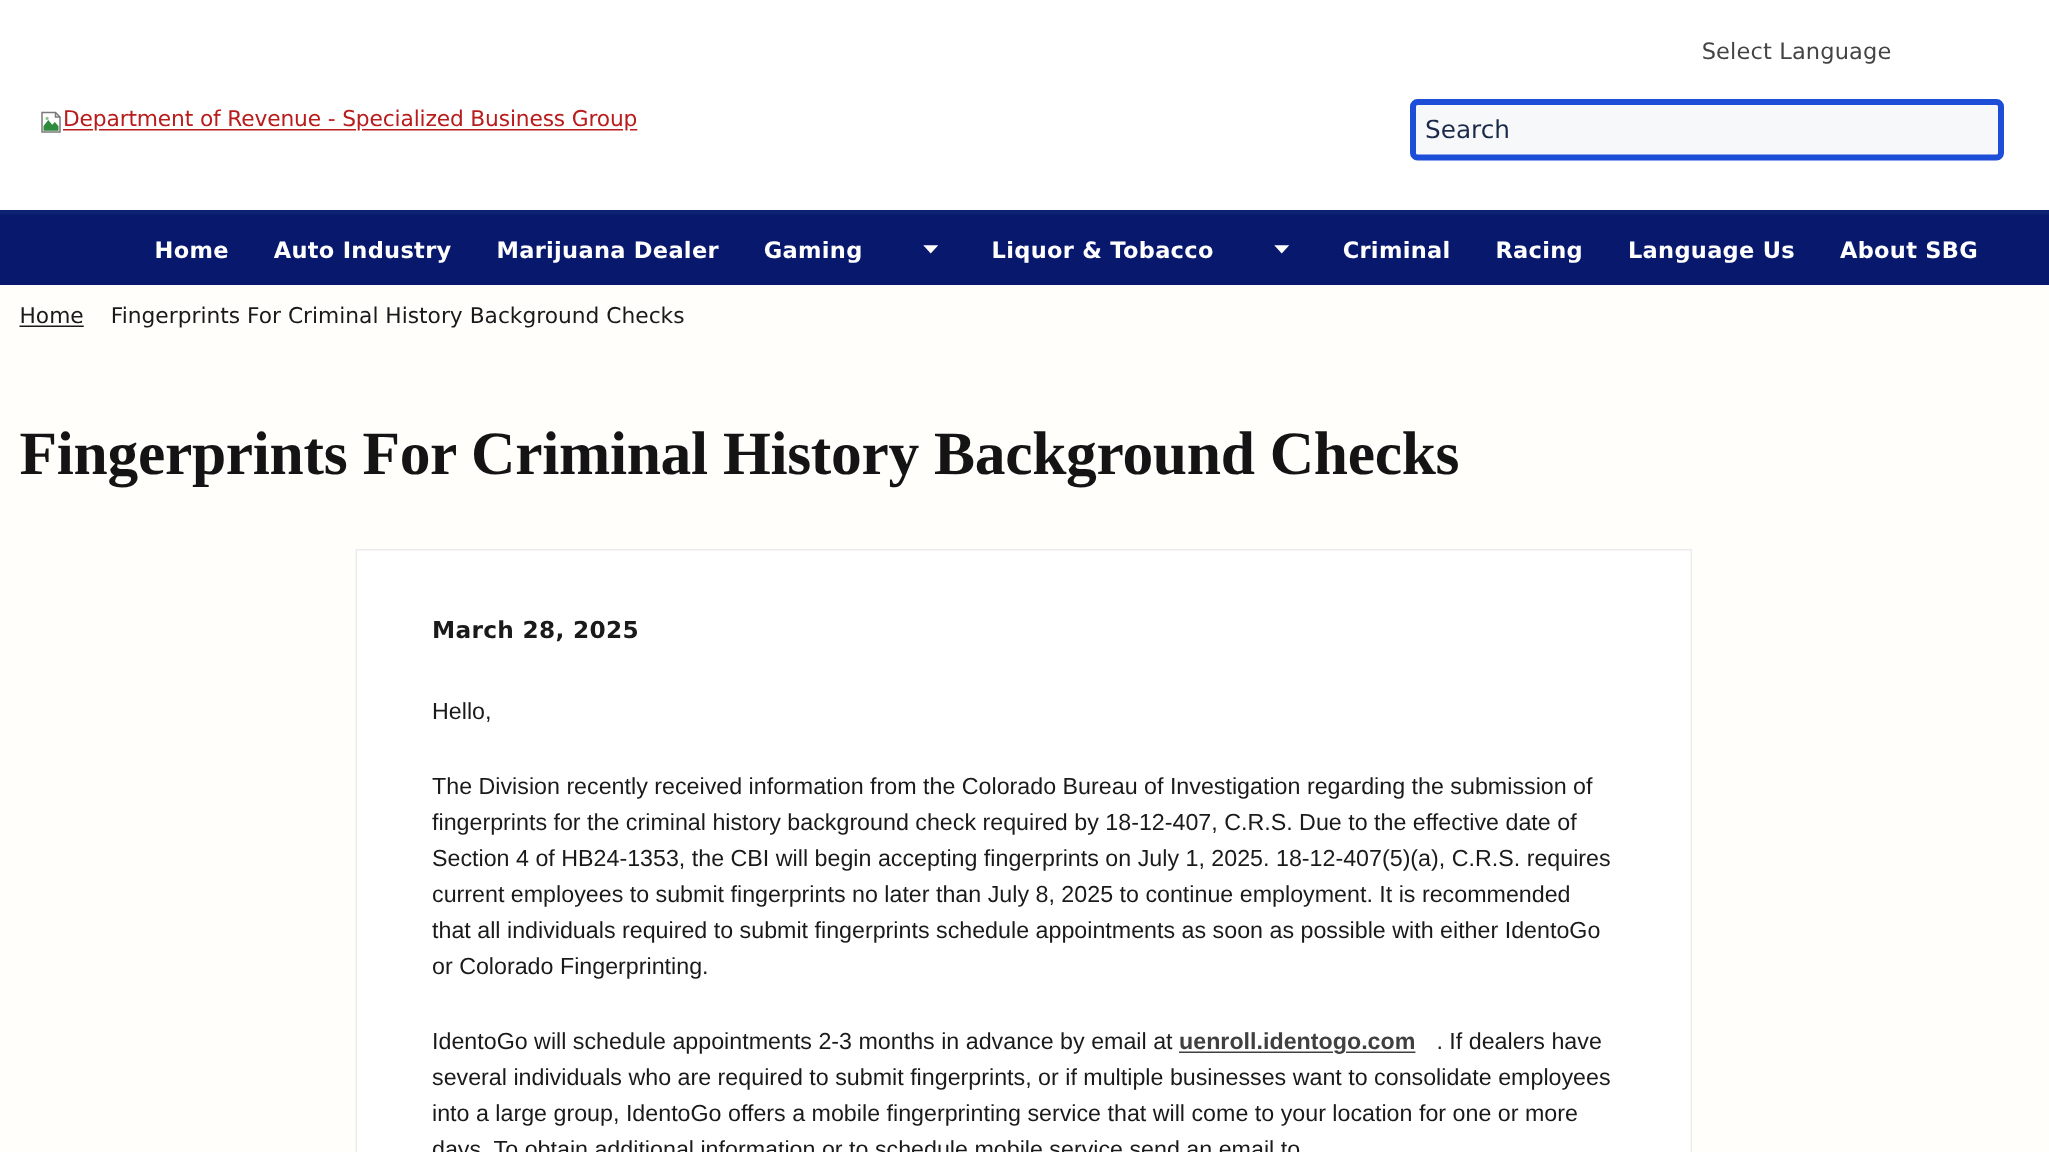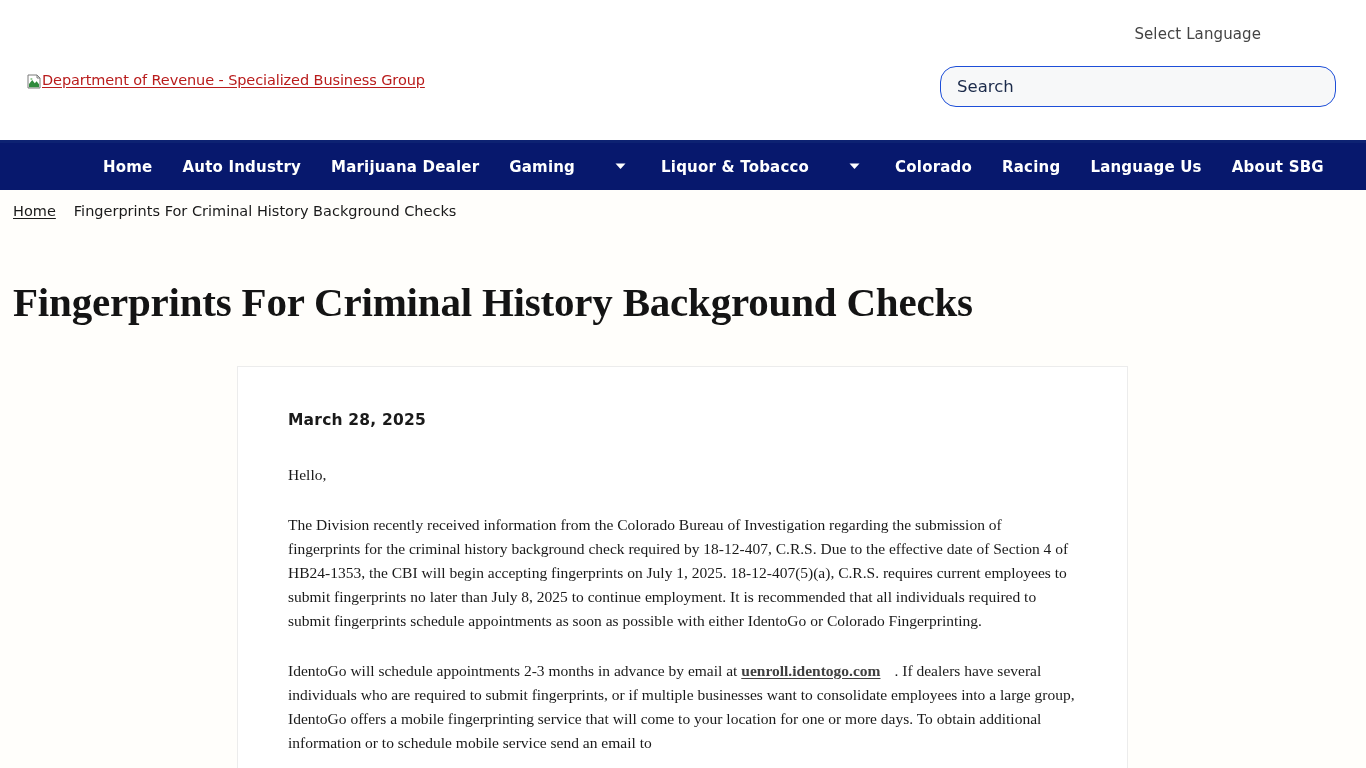--- a/index.html
+++ b/index.html
@@ -72,27 +72,27 @@
   .search-wrap {
     position: absolute;
     right: 30px;
     top: 8px;
     width: 396px;
   }
   .search-input {
     box-sizing: border-box;
     width: 100%;
     height: 41px;
-    border: 1px solid #1d4ed8;
-    border-radius: 16px;
+    border: 4px solid #1d4ed8;
+    border-radius: 5px;
     background: #f7f8f9;
     font-family: "DejaVu Sans", sans-serif;
     font-size: 16.5px;
     color: #1b2a4a;
-    padding: 0 16px;
+    padding: 0 6px;
     outline: none;
   }
   .search-input::placeholder {
     color: #1b2a4a;
     opacity: 1;
   }
 
   
   .primary-nav {
     height: 50px;
@@ -176,21 +176,21 @@
   .letter-date {
     margin: 12px 0 34px 0;
     font-family: "DejaVu Sans", sans-serif;
     font-size: 15.5px;
     font-weight: bold;
     color: #1a1a1a;
     letter-spacing: .2px;
   }
   .letter-p {
     margin: 0 0 26px 0;
-    font-family: Liberation Serif, serif;
+    font-family: Liberation Sans, sans-serif;
     font-size: 15.5px;
     color: #1a1a1a;
     line-height: 24px;
   }
   .letter-p:last-child { margin-bottom: 0; }
   .inline-link {
     color: #404040;
     font-weight: bold;
     text-decoration: underline;
     text-underline-offset: 2px;
@@ -235,21 +235,21 @@
     <svg width="11" height="7" viewBox="0 0 11 7" aria-hidden="true">
       <path d="M0.5 0.5 L5.5 6 L10.5 0.5 Z" fill="#ffffff"></path>
     </svg>
   </span>
   <a class="nav-item" href="#">Liquor &amp; Tobacco</a>
   <span class="nav-caret">
     <svg width="11" height="7" viewBox="0 0 11 7" aria-hidden="true">
       <path d="M0.5 0.5 L5.5 6 L10.5 0.5 Z" fill="#ffffff"></path>
     </svg>
   </span>
-  <a class="nav-item" href="#">Colorado</a>
+  <a class="nav-item" href="#">Criminal</a>
   <a class="nav-item" href="#">Racing</a>
   <a class="nav-item" href="#">Language Us</a>
   <a class="nav-item" href="#">About SBG</a>
 
 </nav>
 
 <div class="breadcrumb-bar">
   <a class="crumb-link" href="#">Home</a>
   <span class="crumb-gap"></span>
   <span class="crumb-current">Fingerprints For Criminal History Background Checks</span>

